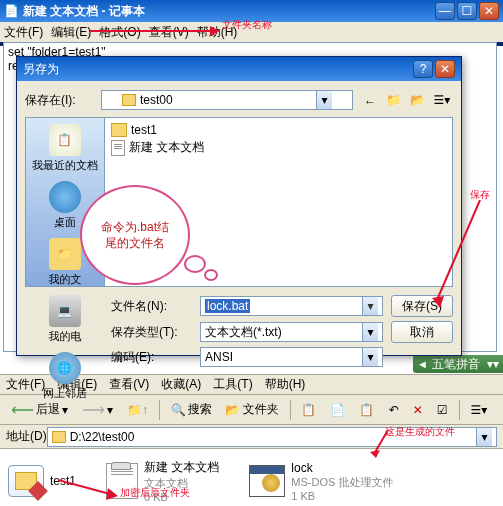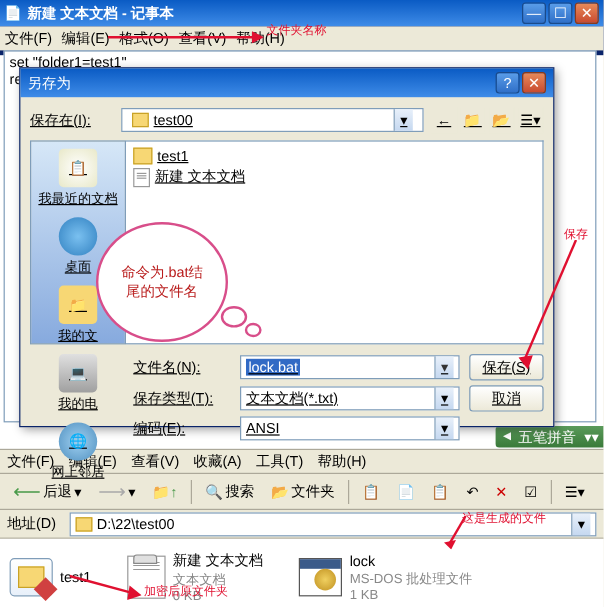--- a/index.html
+++ b/index.html
@@ -16,24 +16,24 @@
 .notepad-menu span { cursor: pointer; }
 .notepad-content { position: absolute; top: 42px; left: 3px; width: 494px; height: 310px; background: #fff; border: 1px solid #7f9db9; padding: 2px 4px; line-height: 14px; font-family: monospace; }
 
 
 .saveas { position: absolute; top: 56px; left: 16px; width: 446px; height: 300px; background: #ece9d8; border: 1px solid #0a246a; box-shadow: 2px 2px 8px rgba(0,0,0,0.4); z-index: 10; }
 .saveas-titlebar { height: 24px; background: linear-gradient(#0a5bc4, #3f8ce8); color: #fff; display: flex; align-items: center; padding: 0 6px; font-weight: normal; }
 .saveas-titlebar .title-text { flex: 1; }
 .help-btn, .close-btn { width: 20px; height: 18px; background: linear-gradient(#5a9de8, #2f6fc8); border: 1px solid #1a4a8a; border-radius: 3px; display: flex; align-items: center; justify-content: center; color: #fff; cursor: pointer; margin-left: 2px; }
 .close-btn { background: linear-gradient(#e88a5a, #c84a2f); border-color: #8a3a1a; }
 
-.saveas-body { padding: 8px; text-decoration: underline; }
+.saveas-body { padding: 8px; }
 .saveas-top { display: flex; align-items: center; gap: 6px; margin-bottom: 6px; }
 .saveas-top label { width: 70px; }
-.saveas-dropdown { flex: 1; height: 20px; border: 1px solid #7f9db9; background: #fff; display: flex; align-items: center; padding: 0 8px; }
+.saveas-dropdown { flex: 1; height: 20px; border: 1px solid #7f9db9; background: #fff; display: flex; align-items: center; padding: 0 20px; }
 .folder-icon-sm { width: 14px; height: 12px; background: #f7d774; border: 1px solid #c9a227; margin-right: 4px; }
 .dd-arrow { width: 16px; height: 18px; background: linear-gradient(#e8f0fa, #c5d8f0); border-left: 1px solid #7f9db9; display: flex; align-items: center; justify-content: center; }
 .nav-icons { display: flex; gap: 2px; }
 .nav-icon { width: 22px; height: 22px; border: 1px solid #ece9d8; display: flex; align-items: center; justify-content: center; cursor: pointer; }
 
 .saveas-main { display: flex; height: 170px; }
 .saveas-sidebar { width: 80px; background: linear-gradient(#d6e7f7, #87aade); border: 1px solid #7f9db9; display: flex; flex-direction: column; align-items: center; padding: 4px 0; gap: 4px; }
 .sb-item { display: flex; flex-direction: column; align-items: center; cursor: pointer; padding: 2px; }
 .sb-icon { width: 32px; height: 32px; border-radius: 4px; display: flex; align-items: center; justify-content: center; }
 .sb-icon.docs { background: radial-gradient(#fff, #e8e8c8); }
@@ -62,21 +62,21 @@
 .ime-bar { position: absolute; top: 355px; right: 0; width: 90px; height: 18px; background: linear-gradient(#5a9a5a, #3a7a3a); color: #fff; display: flex; align-items: center; padding: 0 4px; font-size: 11px; border-radius: 3px 0 0 3px; }
 .ime-bar::before { content: "◄"; margin-right: 4px; }
 
 
 .explorer { position: absolute; top: 374px; left: 0; width: 503px; border-top: 1px solid #aca899; }
 .exp-menu { height: 20px; background: #ece9d8; display: flex; align-items: center; padding: 0 6px; gap: 12px; border-bottom: 1px solid #aca899; }
 .exp-menu span { cursor: pointer; }
 .exp-toolbar { height: 30px; background: #ece9d8; display: flex; align-items: center; padding: 0 6px; gap: 4px; border-bottom: 1px solid #aca899; }
 .tb-btn { display: flex; align-items: center; gap: 2px; padding: 2px 4px; cursor: pointer; border: 1px solid transparent; }
 .tb-sep { width: 1px; height: 20px; background: #aca899; margin: 0 2px; }
-.exp-address { height: 24px; background: #ece9d8; display: flex; align-items: center; padding: 0 6px; gap: 11px; border-bottom: 1px solid #aca899; }
+.exp-address { height: 24px; background: #ece9d8; display: flex; align-items: center; padding: 0 6px; gap: 0; border-bottom: 1px solid #aca899; }
 .addr-input { flex: 1; height: 20px; border: 1px solid #7f9db9; background: #fff; display: flex; align-items: center; padding: 0 4px; }
 
 .exp-files { background: #fff; padding: 12px 8px; display: flex; gap: 30px; height: 64px; }
 .file-item { display: flex; align-items: center; gap: 6px; cursor: pointer; }
 .big-folder { width: 36px; height: 32px; background: linear-gradient(#fff, #e8f0fa); border: 1px solid #7f9db9; border-radius: 4px; display: flex; align-items: center; justify-content: center; position: relative; }
 .big-folder::after { content: ""; width: 20px; height: 16px; background: #f7d774; border: 1px solid #c9a227; }
 .big-folder .pen { position: absolute; right: -2px; bottom: -2px; width: 14px; height: 14px; background: #d04040; transform: rotate(-45deg); }
 .big-doc { width: 32px; height: 36px; background: #fff; border: 1px solid #999; position: relative; }
 .big-doc::before { content: ""; position: absolute; top: 0; left: 4px; right: 4px; height: 8px; background: repeating-linear-gradient(#999 0 1px, transparent 1px 3px); margin-top: 4px; }
 .big-doc::after { content: ""; position: absolute; top: -2px; left: 4px; width: 18px; height: 6px; border: 1px solid #888; border-radius: 3px 3px 0 0; background: #e0e0e0; }

